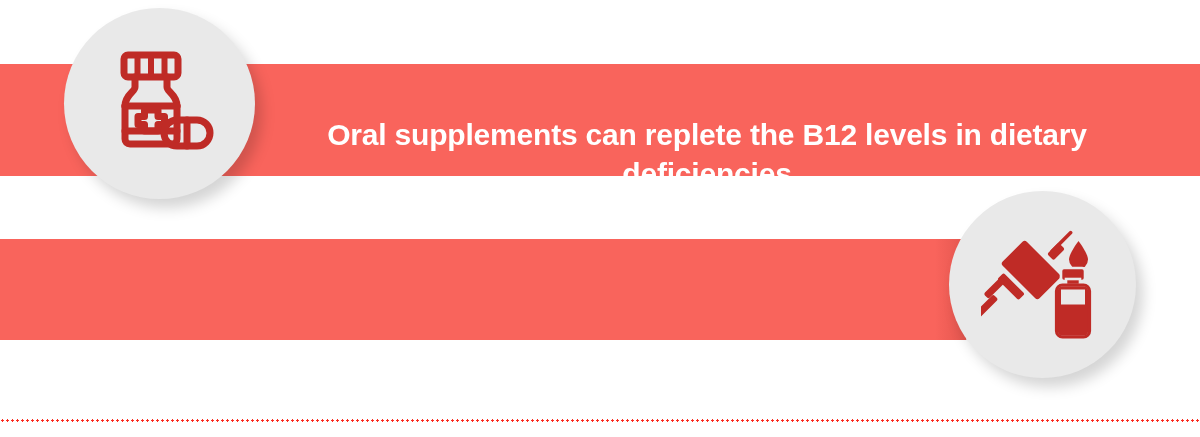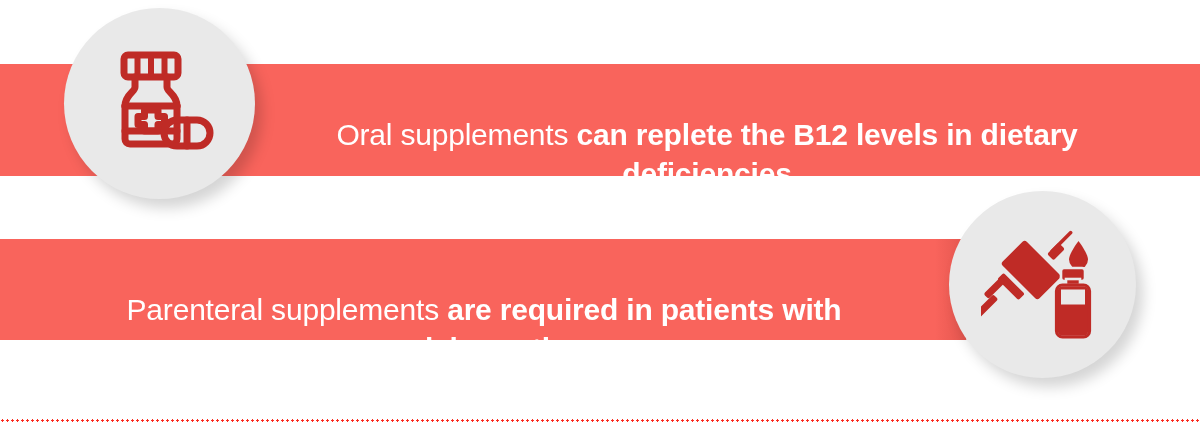--- a/index.html
+++ b/index.html
@@ -55,21 +55,21 @@
   
   .band-text {
     position: absolute;
     color: #ffffff;
     text-align: center;
     line-height: 1.28;
     letter-spacing: -0.2px;
     white-space: pre-line;
   }
   .band-text .lead {
-    font-weight: 400;
+    font-weight: 700;
   }
   .band-text .rest {
     font-weight: 700;
   }
 
   .text-1 {
     left: 268px;
     top: 78px;
     width: 878px;
     font-size: 30px;
@@ -154,23 +154,20 @@
 
           <rect x="62" y="74" width="46" height="26" rx="13"></rect>
           <line x1="85" y1="74" x2="85" y2="100"></line>
         </g>
       </svg>
     </span>
   </div>
 
   <div class="band band-2"></div>
 
-  <div class="band-text text-2">
-    <span class="lead">Parenteral supplements</span><span class="rest"> are required in patients with malabsorption</span>
-  </div>
 
   <div class="badge badge-2">
     <span>
       <svg width="124" height="124" viewBox="0 0 124 124" aria-hidden="true">
         <g fill="#bf2b26" stroke="none">
 
           <rect x="78.5" y="4" width="3.6" height="30" rx="1.6" transform="rotate(45 80.3 19)"></rect>
 
           <rect x="70.5" y="20.5" width="9" height="16" rx="2" transform="rotate(45 75 28.5)"></rect>
 

